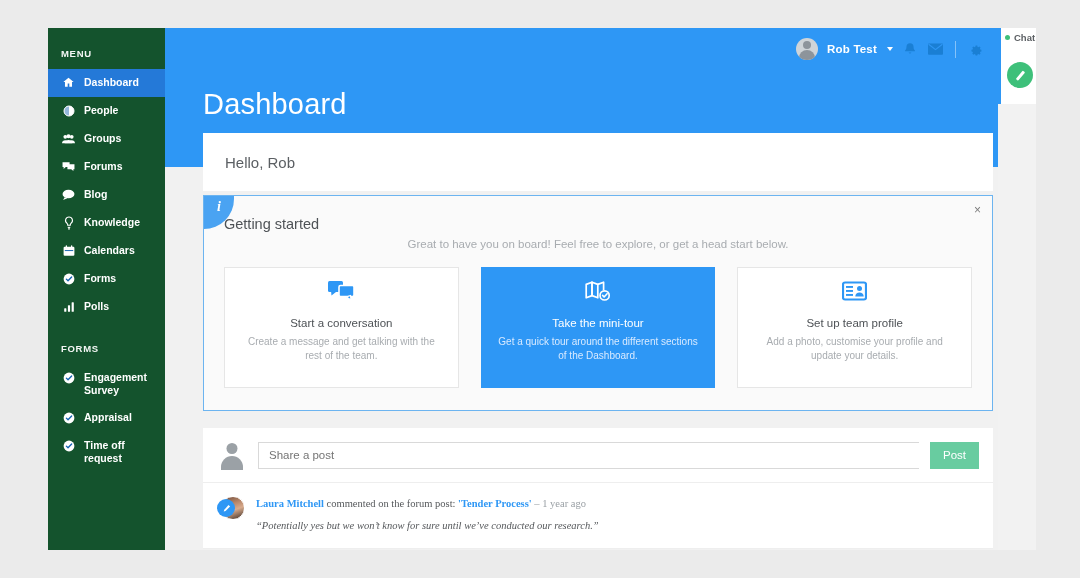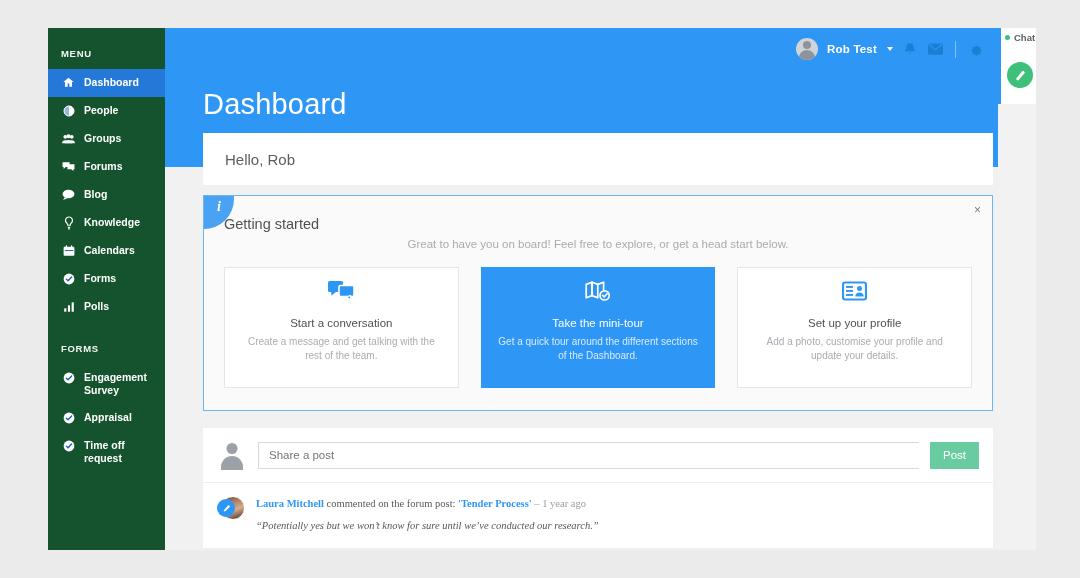--- a/index.html
+++ b/index.html
@@ -121,21 +121,21 @@
     color: #ffffff;
     font-weight: normal;
     letter-spacing: .2px;
   }
 
   
   #hello-card {
     position: absolute;
     left: 38px; top: 105px;
     right: 5px;
-    height: 52px;
+    height: 58px;
     background: #ffffff;
     display: flex;
     align-items: center;
     padding-left: 22px;
     font-size: 15px;
     color: #5b5f63;
     z-index: 3;
   }
 
   
@@ -588,21 +588,21 @@
             <div class="gs-ico">
               <svg width="25" height="20" viewBox="0 0 25 20" fill="none">
                   <rect x="1" y="1.5" width="23" height="17" rx="2" fill="#ffffff" stroke="#2e97f5" stroke-width="2.2"></rect>
                   <rect x="4" y="5" width="7" height="1.9" fill="#2e97f5"></rect>
                   <rect x="4" y="9" width="7" height="1.9" fill="#2e97f5"></rect>
                   <rect x="4" y="13" width="7" height="1.9" fill="#2e97f5"></rect>
                   <circle cx="17.5" cy="7.4" r="2.5" fill="#2e97f5"></circle>
                   <path d="M13.3 15.5c0-2.4 1.9-4 4.2-4s4.2 1.6 4.2 4z" fill="#2e97f5"></path>
                 </svg>
             </div>
-            <div class="gs-card-title">Set up your profile</div>
+            <div class="gs-card-title">Set up team profile</div>
             <div class="gs-card-desc">Add a photo, customise your profile and update your details.</div>
           </div>
 
         </div>
       </section>
 
       <div id="feed-row">
 
         <section id="feed">
 

